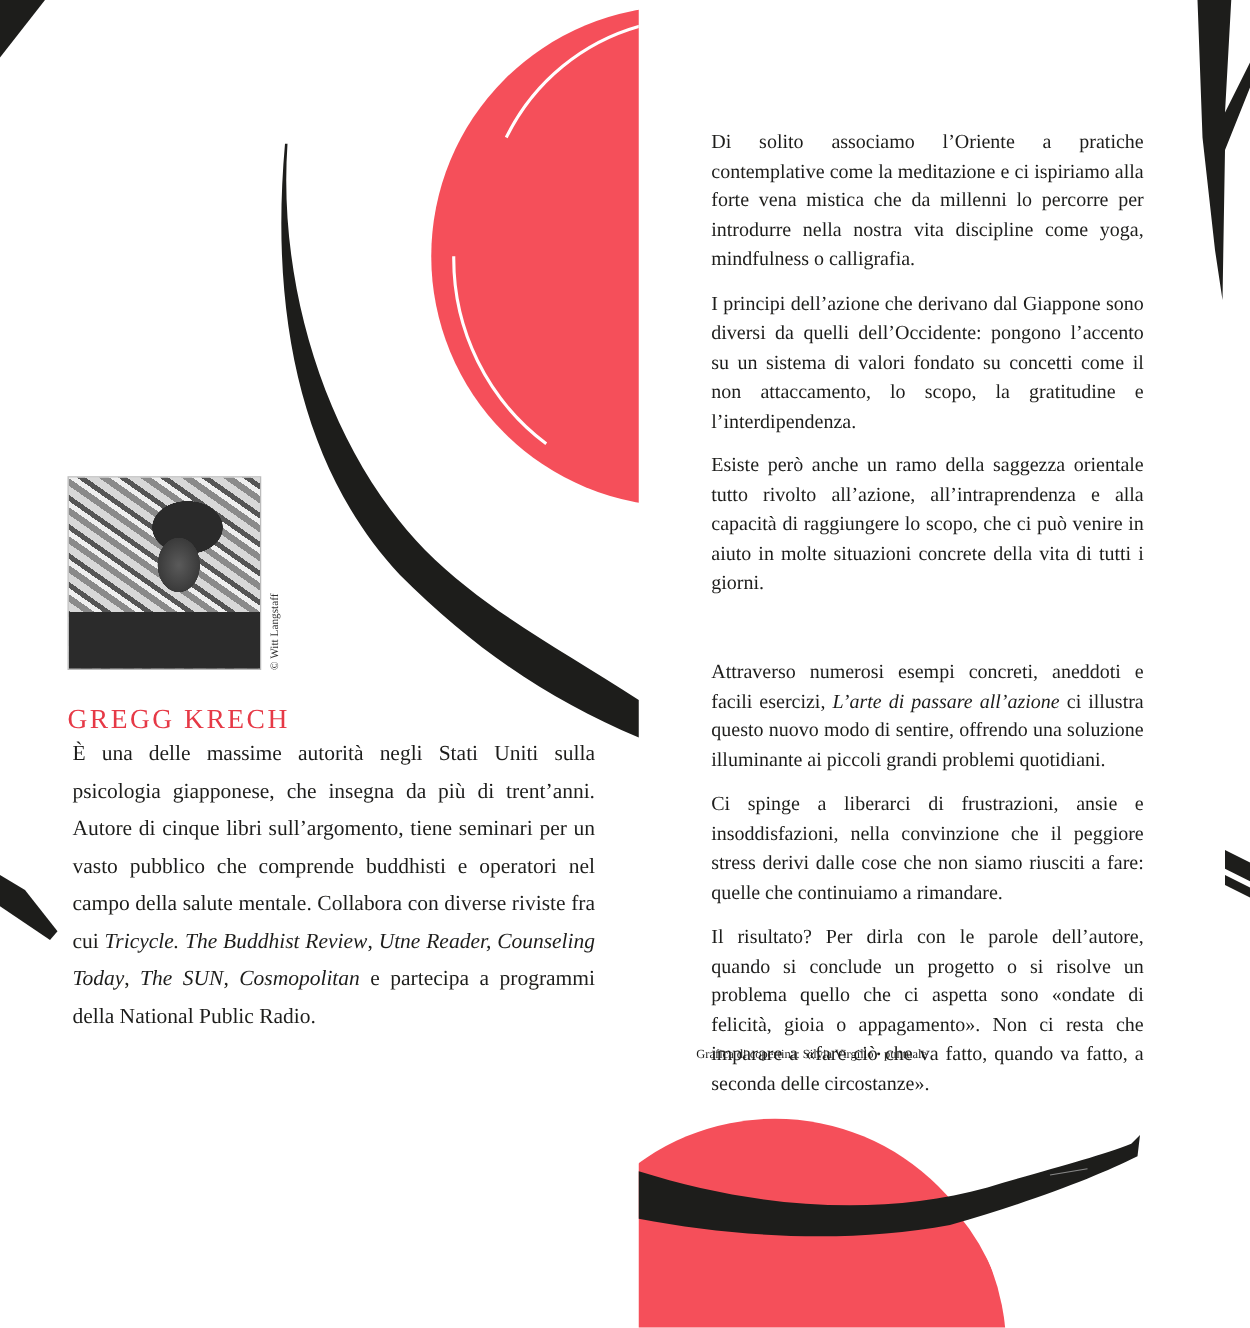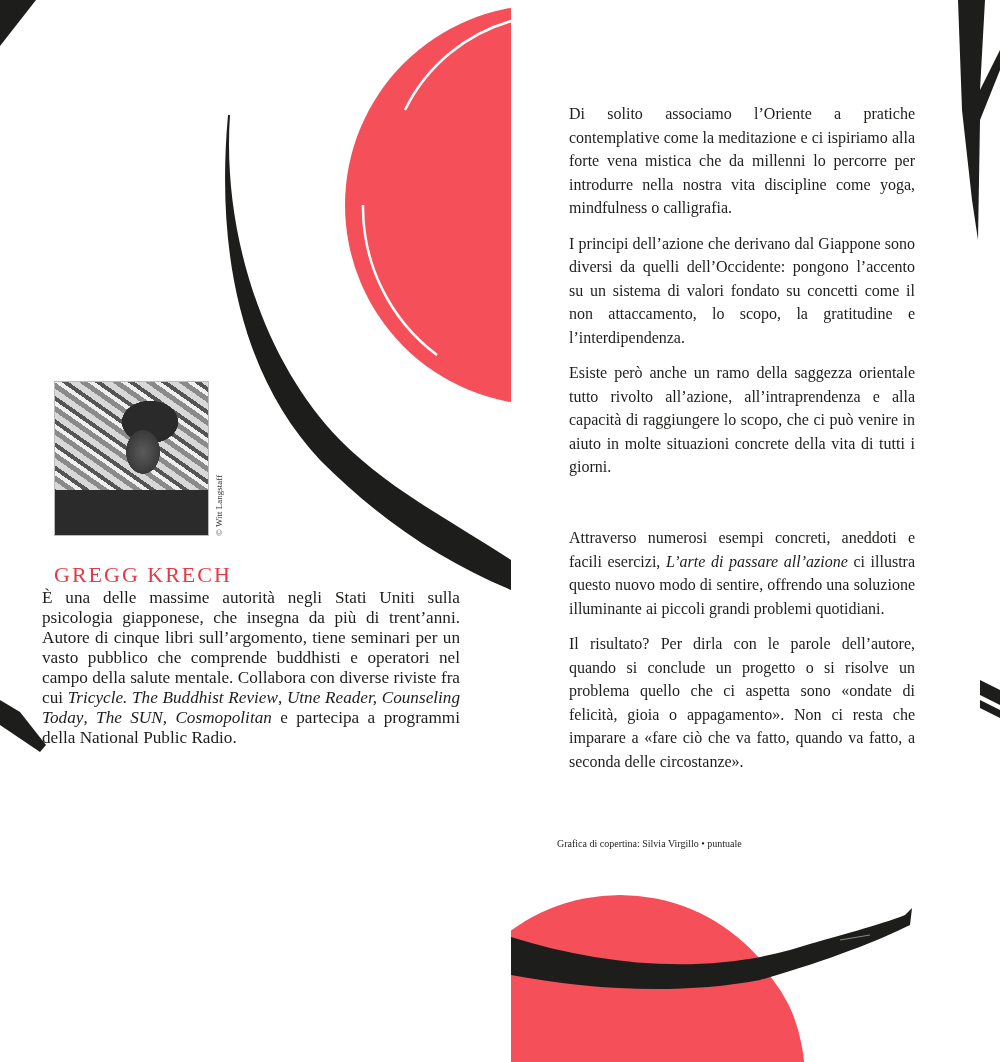--- a/index.html
+++ b/index.html
@@ -23,22 +23,22 @@
   .photo-credit {
     position:absolute; left:214px; top:536px;
     transform-origin:0 0; transform:rotate(-90deg);
     font-size:9px; color:#333; white-space:nowrap;
   }
   .author-name {
     position:absolute; left:54px; top:562px;
     font-size:22px; letter-spacing:2px; color:#e63946; font-weight:normal;
   }
   .bio {
-    position:absolute; left:42px; top:588px; width:418px;
-    font-size:17.2px; line-height:20px; text-align:justify; hyphens:auto;
+    position:absolute; left:58px; top:588px; width:418px;
+    font-size:17.2px; line-height:30px; text-align:justify; hyphens:auto;
   }
   .bio p { margin:0; }
   .blurb {
     position:absolute; left:557px; top:90px; width:370px;
     font-size:16px; line-height:23.5px; text-align:justify;
   }
   .blurb p { margin:12px; }
   .blurb .gap { height:23.5px; }
   .credits {
     position:absolute; left:557px; top:838px;
@@ -98,16 +98,17 @@
 <div class="bio">
   <p><span>È una delle massime autorità negli Stati Uniti sulla psicologia giapponese, che insegna da più di trent’anni. Autore di cinque libri sull’argomento, tiene seminari per un vasto pubblico che comprende buddhisti e operatori nel campo della salute mentale. Collabora con diverse riviste fra cui </span><i>Tricycle. The Buddhist Review</i><span>, </span><i>Utne Reader, Counseling Today</i><span>, </span><i>The SUN, Cosmopolitan</i><span> e partecipa a programmi della National Public Radio.</span></p>
 </div>
 
 <div class="blurb">
   <p>Di solito associamo l’Oriente a pratiche contemplative come la meditazione e ci ispiriamo alla forte vena mistica che da millenni lo percorre per introdurre nella nostra vita discipline come yoga, mindfulness o calligrafia.</p>
   <p>I principi dell’azione che derivano dal Giappone sono diversi da quelli dell’Occidente: pongono l’accento su un sistema di valori fondato su concetti come il non attaccamento, lo scopo, la gratitudine e l’interdipendenza.</p>
   <p>Esiste però anche un ramo della saggezza orientale tutto rivolto all’azione, all’intraprendenza e alla capacità di raggiungere lo scopo, che ci può venire in aiuto in molte situazioni concrete della vita di tutti i giorni.</p>
   <div class="gap"></div>
   <p><span>Attraverso numerosi esempi concreti, aneddoti e facili esercizi, </span><i>L’arte di passare all’azione</i><span> ci illustra questo nuovo modo di sentire, offrendo una soluzione illuminante ai piccoli grandi problemi quotidiani.</span></p>
+  <p>Ci spinge a liberarci di frustrazioni, ansie e insoddisfazioni, nella convinzione che il peggiore stress derivi dalle cose che non siamo riusciti a fare: quelle che continuiamo a rimandare.</p>
   <p>Il risultato? Per dirla con le parole dell’autore, quando si conclude un progetto o si risolve un problema quello che ci aspetta sono «ondate di felicità, gioia o appagamento». Non ci resta che imparare a «fare ciò che va fatto, quando va fatto, a seconda delle circostanze».</p>
 </div>
 
 <div class="credits">Grafica di copertina: Silvia Virgillo • puntuale</div>
 
 </body></html>

